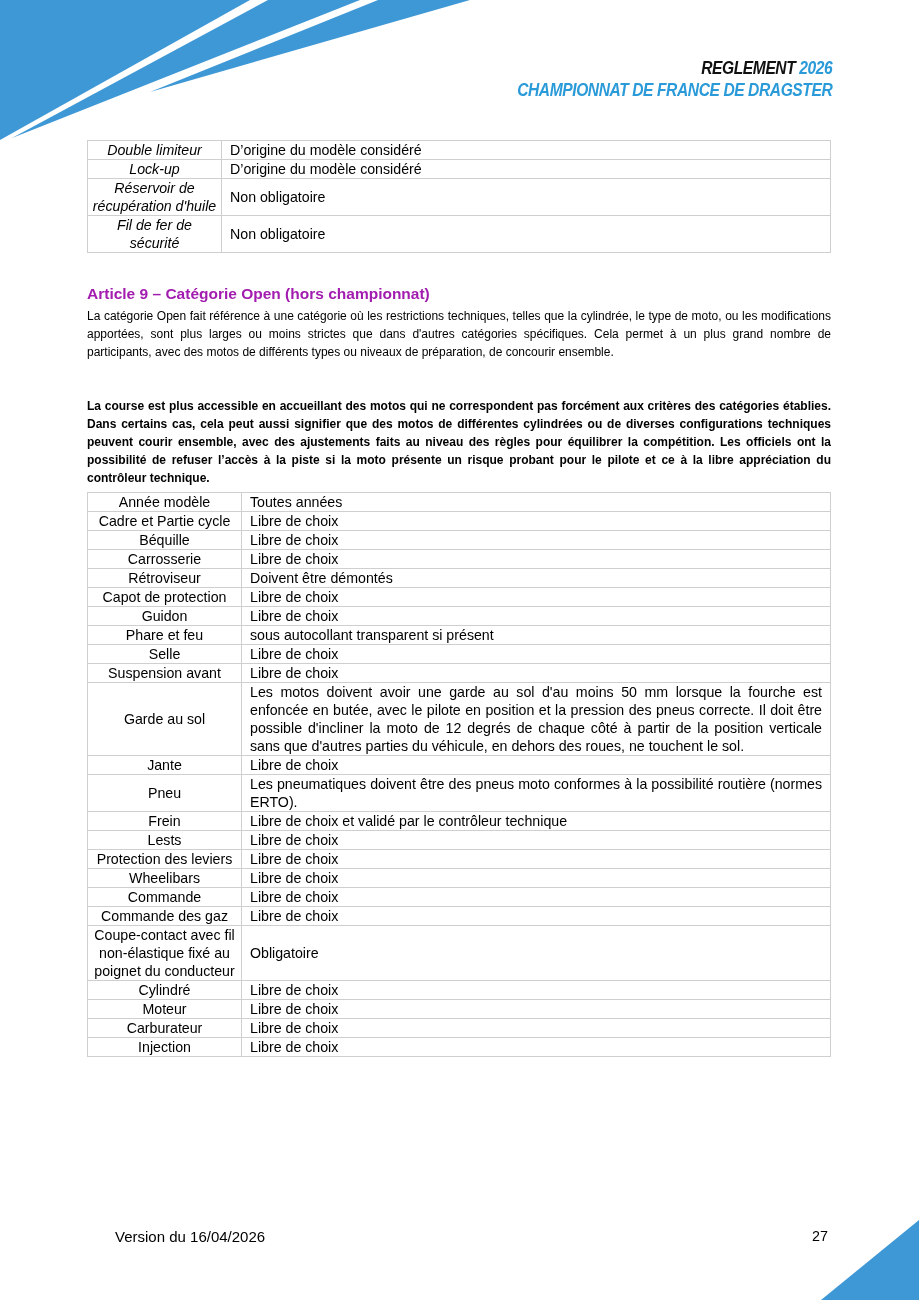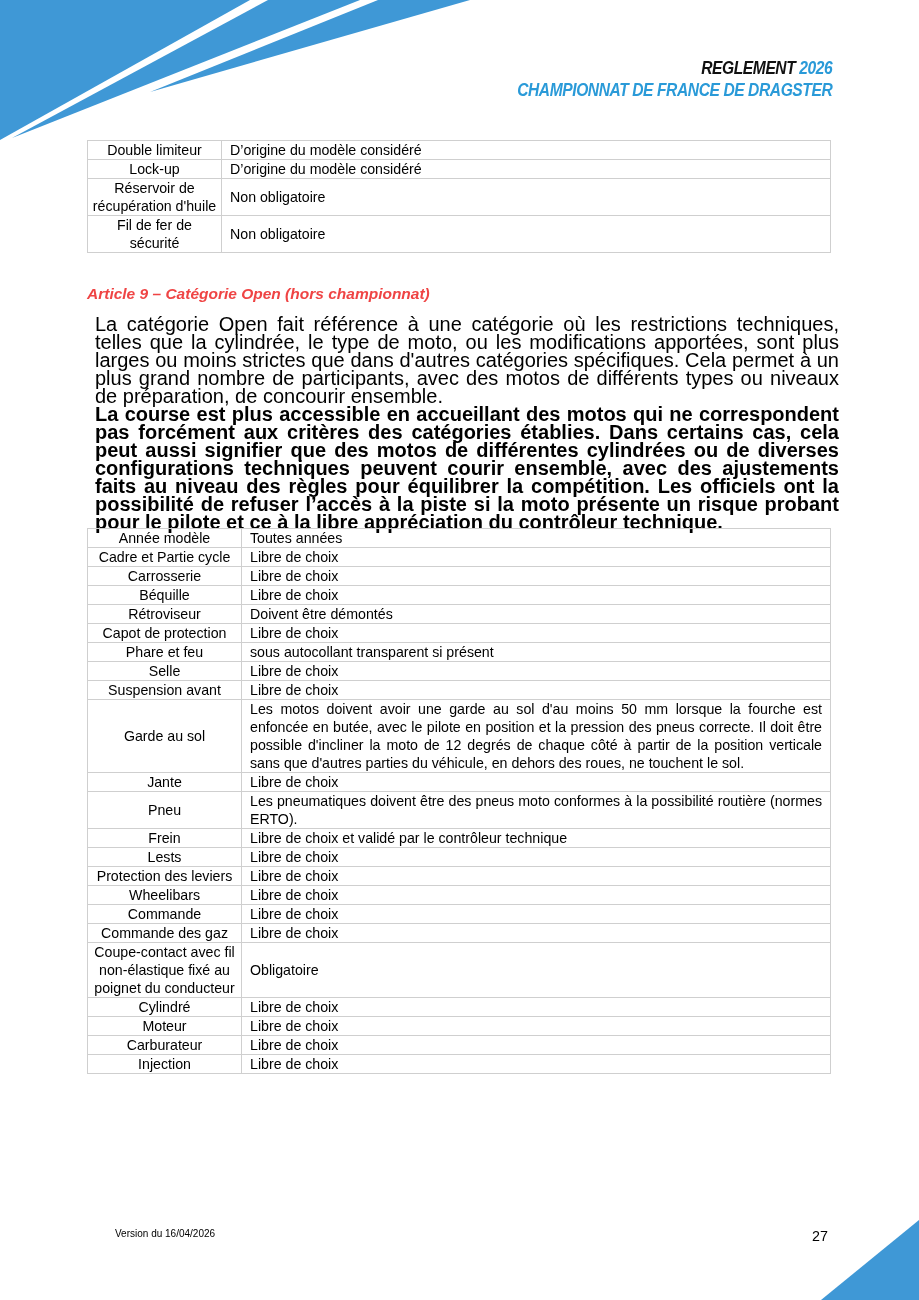--- a/index.html
+++ b/index.html
@@ -14,32 +14,32 @@
   .brand .l1 .k { color: #111; }
   .brand .l1 .y { color: #2a9ad8; }
   .brand .l2 { font-size: 19px; color: #2a9ad8; }
 
   table.spec { position: absolute; left: 87px; width: 744px; border-collapse: collapse;
                font-size: 14.2px; line-height: 18px; }
   table.spec td { border: 1px solid #cfcfcf; padding: 0 8px; vertical-align: middle; }
   table.spec td.k { text-align: center; padding: 0 3px; }
   table.spec td.v { text-align: justify; }
   #table1 { top: 140px; }
-  #table1 td.k { width: 127px; }
-  #table2 { top: 528px; padding-left: 45px; }
+  #table1 td.k { width: 127px; font-style: italic; }
+  #table2 { top: 492px; padding-left: 45px; }
   #table2 td.k { width: 147px; }
 
   .article-title { position: absolute; left: 87px; top: 285px; font-size: 15.5px; font-weight: bold;
-                   color: #ef4444; margin: 0; font-style: italic; }
-  .para { position: absolute; left: 87px; width: 744px; font-size: 20px; line-height: 18px;
-          text-align: justify; margin: 8px; }
+                   color: #a21caf; margin: 0; }
+  .para { position: absolute; left: 87px; width: 744px; font-size: 12px; line-height: 18px;
+          text-align: justify; margin: 0; }
   #para1 { top: 307px; }
   #para2 { top: 397px; font-weight: bold; }
 
-  .footer-version { position: absolute; left: 115px; top: 1228px; font-size: 10px; }
+  .footer-version { position: absolute; left: 115px; top: 1228px; font-size: 15px; }
   .footer-page { position: absolute; left: 812px; top: 1228px; font-size: 14.3px; }
 </style>
 </head>
 <body>
 
 <svg class="deco" width="480" height="145" viewBox="0 0 480 145">
   <polygon points="0,0 250,0 0,140" fill="#3f98d6"></polygon>
   <polygon points="268,0 360,0 12,138" fill="#3f98d6"></polygon>
   <polygon points="378,0 470,0 150,92" fill="#3f98d6"></polygon>
 </svg>
@@ -81,33 +81,37 @@
   <tbody id="t2body">
       <tr>
         <td class="k">Année modèle</td>
         <td class="v">Toutes années</td>
       </tr>
       <tr>
         <td class="k">Cadre et Partie cycle</td>
         <td class="v">Libre de choix</td>
       </tr>
       <tr>
-        <td class="k">Carrosserie</td>
+        <td class="k">Béquille</td>
         <td class="v">Libre de choix</td>
       </tr>
       <tr>
-        <td class="k">Béquille</td>
+        <td class="k">Carrosserie</td>
         <td class="v">Libre de choix</td>
       </tr>
       <tr>
         <td class="k">Rétroviseur</td>
         <td class="v">Doivent être démontés</td>
       </tr>
       <tr>
         <td class="k">Capot de protection</td>
+        <td class="v">Libre de choix</td>
+      </tr>
+      <tr>
+        <td class="k">Guidon</td>
         <td class="v">Libre de choix</td>
       </tr>
       <tr>
         <td class="k">Phare et feu</td>
         <td class="v">sous autocollant transparent si présent</td>
       </tr>
       <tr>
         <td class="k">Selle</td>
         <td class="v">Libre de choix</td>
       </tr>

